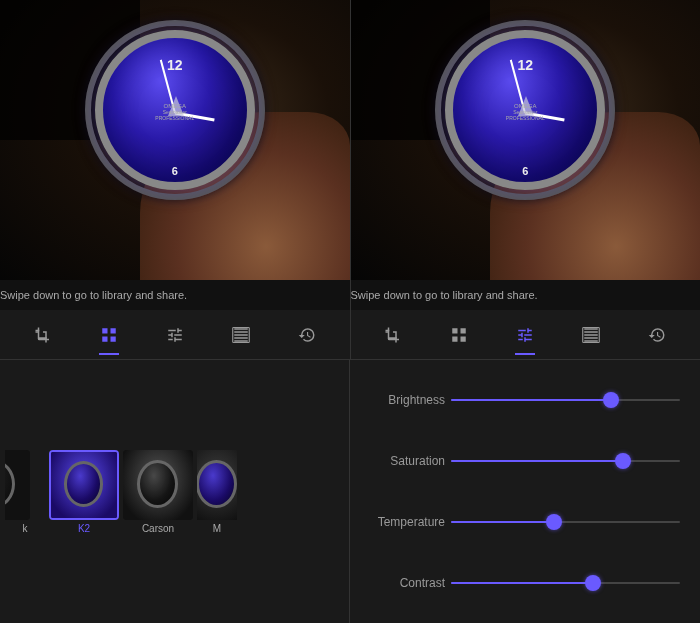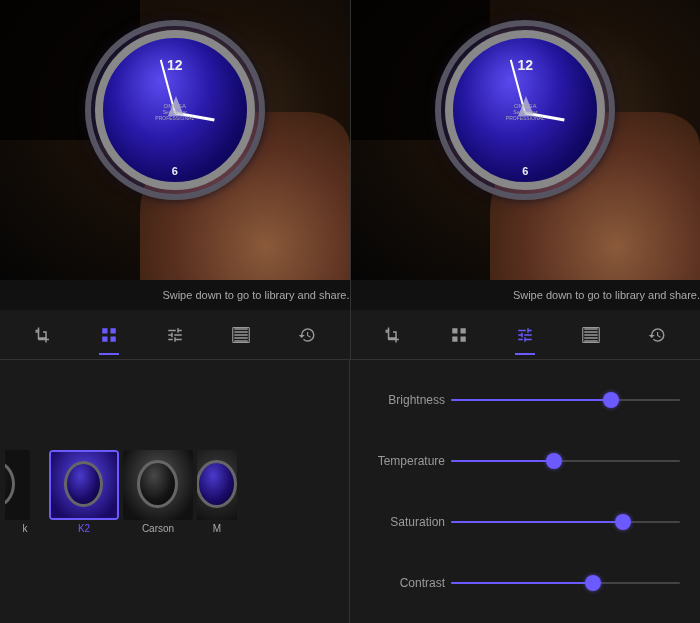--- a/index.html
+++ b/index.html
@@ -149,21 +149,21 @@
       left: 0;
       width: 40%;
       height: 50%;
       background: rgba(0,0,0,0.7);
     }
 
     .panel-caption {
       height: 30px;
       display: flex;
       align-items: center;
-      justify-content: flex-end;
+      justify-content: flex-start;
       background: #111;
     }
 
     .panel-caption span {
       color: #aaa;
       font-size: 11px;
     }
 
     
     .toolbar-row {
@@ -545,32 +545,32 @@
     <div class="slider-row">
       <span class="slider-label">Brightness</span>
       <div class="slider-track">
         <div class="slider-fill" style="width: 70%;"></div>
         <div class="slider-thumb" style="left: 70%;"></div>
       </div>
     </div>
 
 
     <div class="slider-row">
+      <span class="slider-label">Saturation</span>
+      <div class="slider-track">
+        <div class="slider-fill" style="width: 75%;"></div>
+        <div class="slider-thumb" style="left: 75%;"></div>
+      </div>
+    </div>
+
+    <div class="slider-row">
       <span class="slider-label">Temperature</span>
       <div class="slider-track">
         <div class="slider-fill" style="width: 45%;"></div>
         <div class="slider-thumb" style="left: 45%;"></div>
-      </div>
-    </div>
-
-    <div class="slider-row">
-      <span class="slider-label">Saturation</span>
-      <div class="slider-track">
-        <div class="slider-fill" style="width: 75%;"></div>
-        <div class="slider-thumb" style="left: 75%;"></div>
       </div>
     </div>
 
     <div class="slider-row">
       <span class="slider-label">Contrast</span>
       <div class="slider-track">
         <div class="slider-fill" style="width: 62%;"></div>
         <div class="slider-thumb" style="left: 62%;"></div>
       </div>
     </div>

